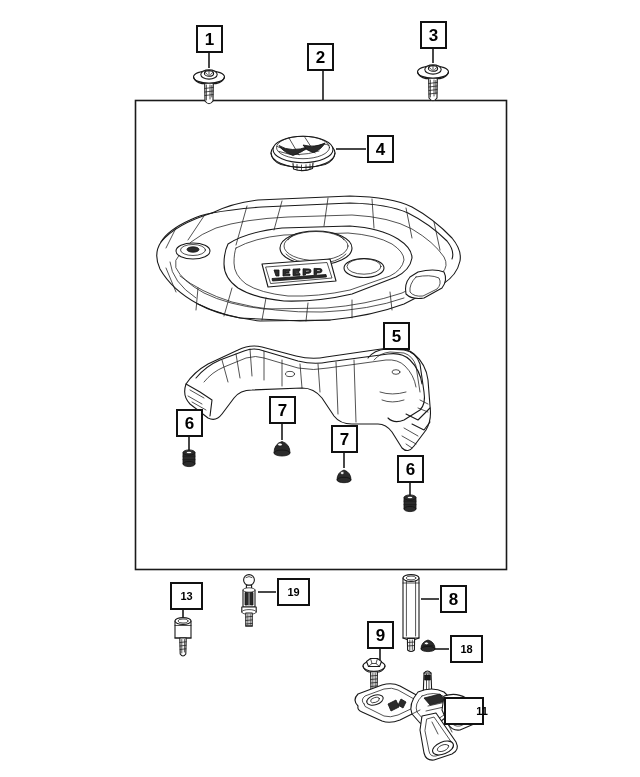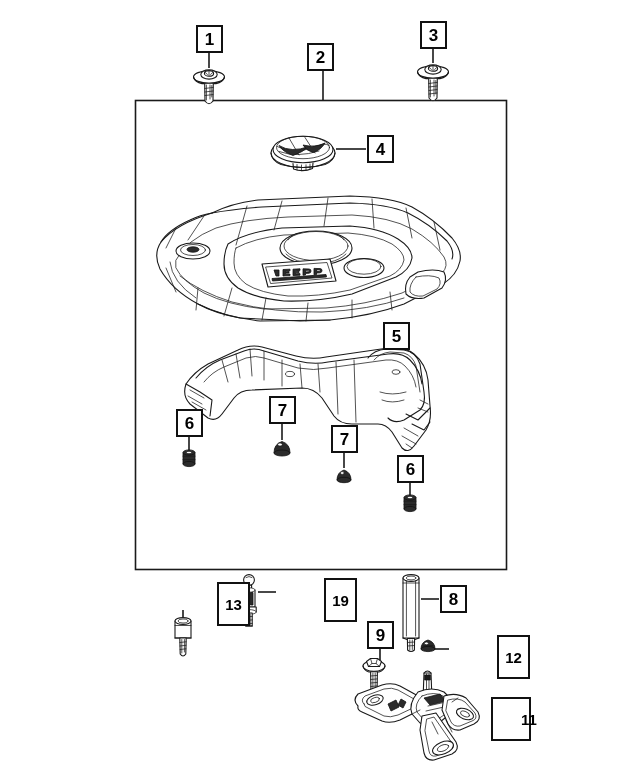--- a/index.html
+++ b/index.html
@@ -35,21 +35,21 @@
     font-weight: bold;
     text-align: center;
     line-height: 1;
     display: flex;
     align-items: center;
     justify-content: center;
     z-index: 6;
     user-select: none;
   }
   .callout.w1 { width: 27px; height: 28px; font-size: 17px; }
-  .callout.w2 { width: 33px; height: 44px; font-size: 15px; margin-left: 47px; }
+  .callout.w2 { width: 33px; height: 28px; font-size: 11px; }
 </style>
 </head>
 <body>
 
 <div id="sheet">
 
   <svg class="layer" viewBox="0 0 640 777">
     <defs>
       <style>
         .ln { fill:none; stroke:#1a1a1a; stroke-width:1.1; stroke-linejoin:round; stroke-linecap:round; }
@@ -378,17 +378,17 @@
   <div class="callout w1" style="left:397px; top:455px;">6</div>
 
   <div class="callout w2" style="left:170px; top:582px;">13</div>
 
   <div class="callout w2" style="left:277px; top:578px;">19</div>
 
   <div class="callout w1" style="left:440px; top:585px;">8</div>
 
   <div class="callout w1" style="left:367px; top:621px;">9</div>
 
-  <div class="callout w2" style="left:450px; top:635px;">12</div>
+  <div class="callout w2" style="left:450px; top:635px;">18</div>
 
   <div class="callout w2" style="left:444px; top:697px;padding-left:36px;">11</div>
 
 </div>
 
 </body></html>

